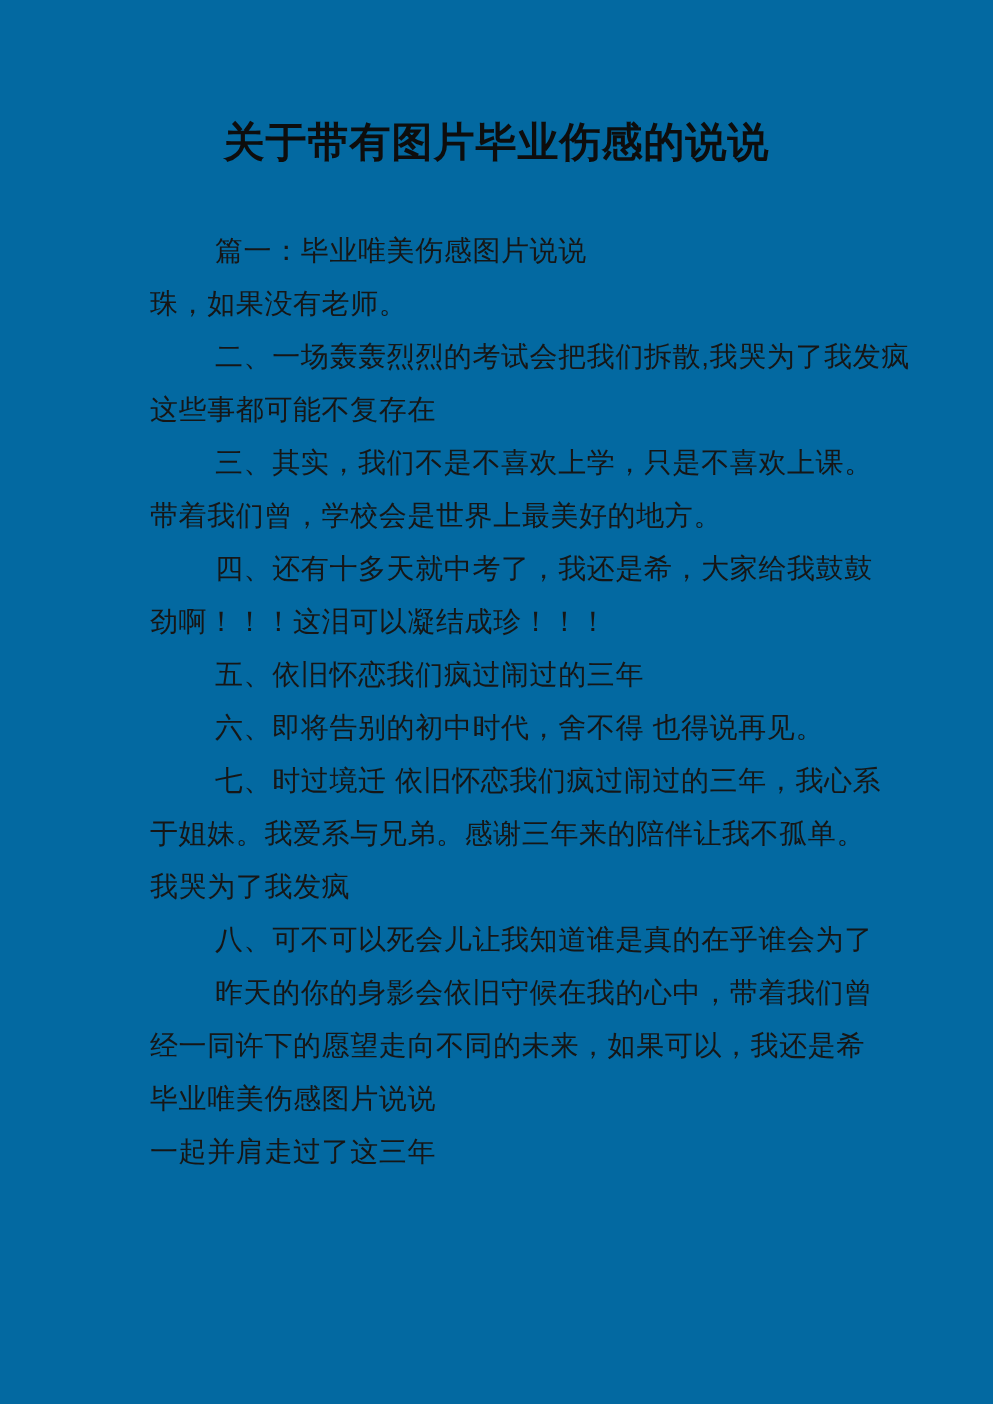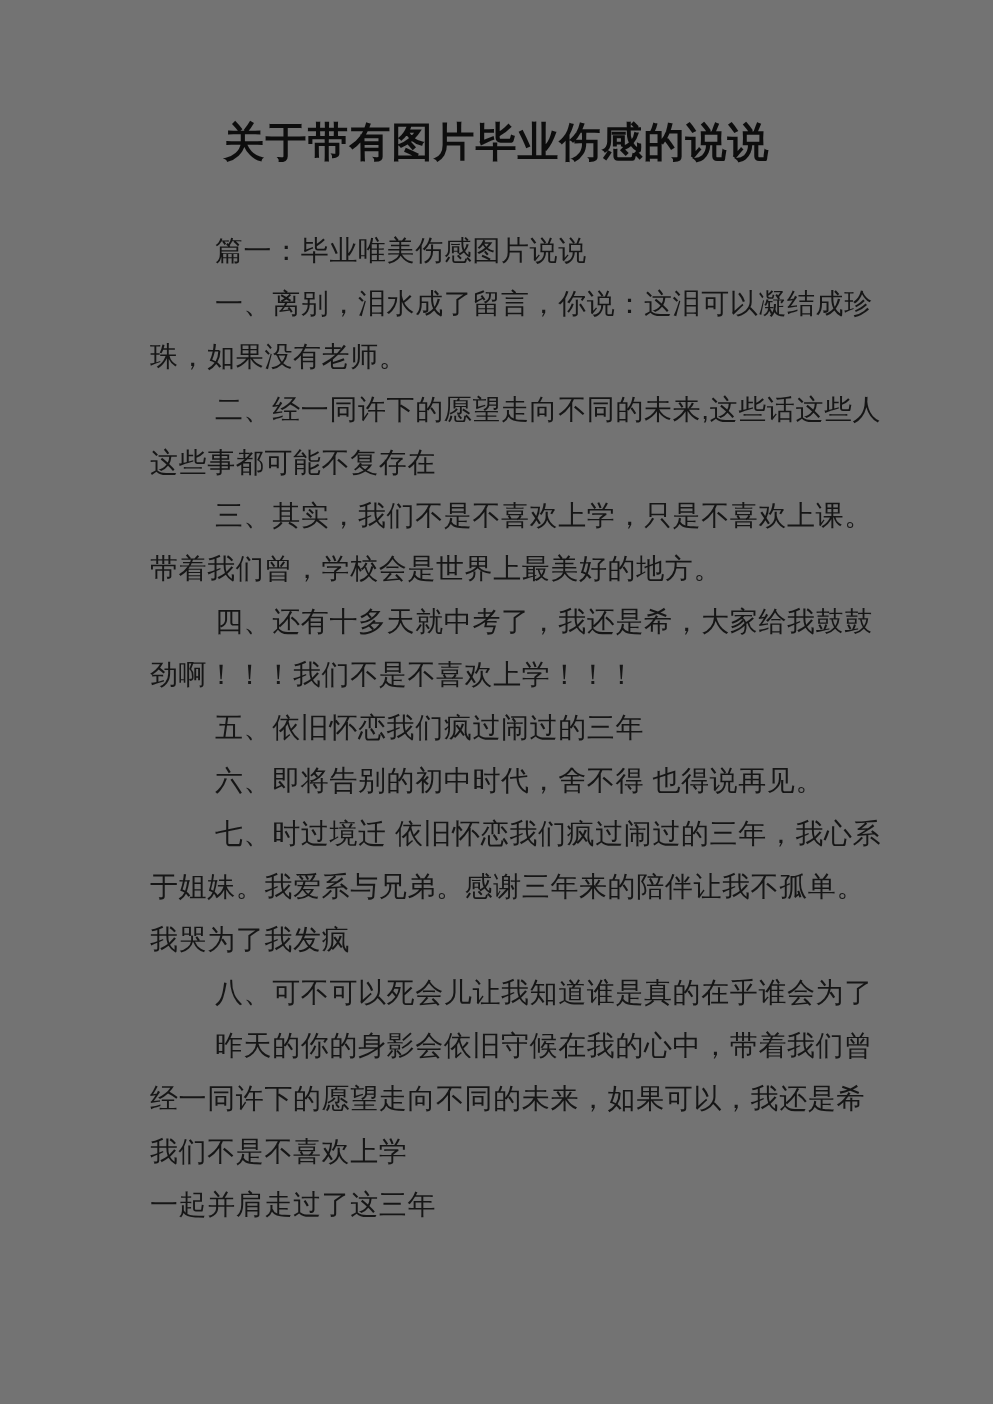--- a/index.html
+++ b/index.html
@@ -4,21 +4,21 @@
 <style>
   html, body {
     margin: 0;
     padding: 0;
     background: #ffffff;
   }
   .page {
     position: relative;
     width: 993px;
     height: 1404px;
-    background: #737373;
+    background: #0369a1;
     overflow: hidden;
     font-family: "Liberation Sans", sans-serif;
     color: #161616;
   }
   .doc-title {
     position: absolute;
     top: 117px;
     left: 0;
     width: 100%;
     margin: 0;
@@ -47,32 +47,31 @@
     padding-left: 65px;
   }
 </style>
 </head>
 <body>
 
 <div class="page">
   <h1 class="doc-title">关于带有图片毕业伤感的说说</h1>
   <div class="doc-body">
       <div class="line indent">篇一：毕业唯美伤感图片说说</div>
-      <div class="line indent">一、离别，泪水成了留言，你说：这泪可以凝结成珍</div>
       <div class="line">珠，如果没有老师。</div>
-      <div class="line indent">二、经一同许下的愿望走向不同的未来,这些话这些人</div>
+      <div class="line indent">二、一场轰轰烈烈的考试会把我们拆散,我哭为了我发疯</div>
       <div class="line">这些事都可能不复存在</div>
       <div class="line indent">三、其实，我们不是不喜欢上学，只是不喜欢上课。</div>
       <div class="line">带着我们曾，学校会是世界上最美好的地方。</div>
       <div class="line indent">四、还有十多天就中考了，我还是希，大家给我鼓鼓</div>
-      <div class="line">劲啊！！！我们不是不喜欢上学！！！</div>
+      <div class="line">劲啊！！！这泪可以凝结成珍！！！</div>
       <div class="line indent">五、依旧怀恋我们疯过闹过的三年</div>
       <div class="line indent">六、即将告别的初中时代，舍不得 也得说再见。</div>
       <div class="line indent">七、时过境迁 依旧怀恋我们疯过闹过的三年，我心系</div>
       <div class="line">于姐妹。我爱系与兄弟。感谢三年来的陪伴让我不孤单。</div>
       <div class="line">我哭为了我发疯</div>
       <div class="line indent">八、可不可以死会儿让我知道谁是真的在乎谁会为了</div>
       <div class="line indent">昨天的你的身影会依旧守候在我的心中，带着我们曾</div>
       <div class="line">经一同许下的愿望走向不同的未来，如果可以，我还是希</div>
-      <div class="line">我们不是不喜欢上学</div>
+      <div class="line">毕业唯美伤感图片说说</div>
       <div class="line">一起并肩走过了这三年</div>
     </div>
 </div>
 
 </body></html>

